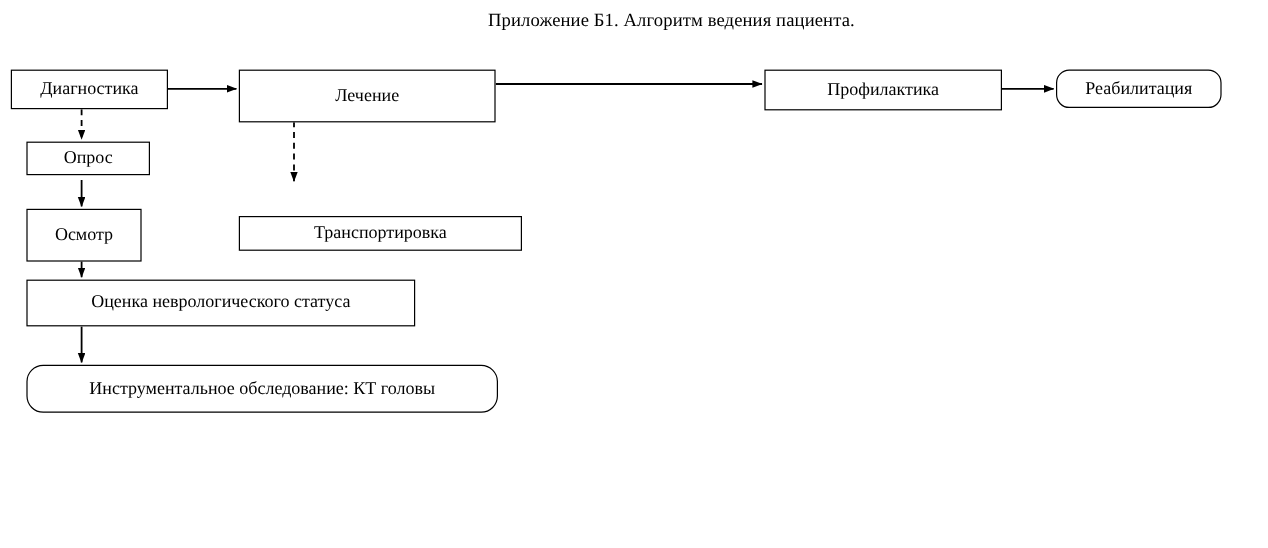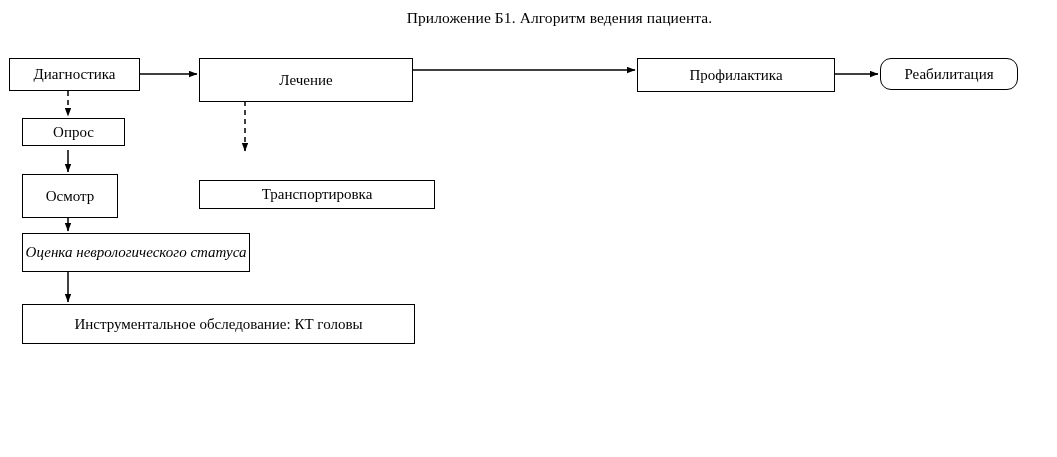--- a/index.html
+++ b/index.html
@@ -112,17 +112,17 @@
   <div class="node" style="left: 637px; top: 58px; width: 198px; height: 34px;">Профилактика</div>
 
   <div class="node" style="left: 880px; top: 58px; width: 138px; height: 32px; border-radius: 11px;">Реабилитация</div>
 
   <div class="node" style="left: 22px; top: 118px; width: 103px; height: 28px;">Опрос</div>
 
   <div class="node" style="left: 199px; top: 153px; width: 236px; height: 29px; margin-top: 27px;">Транспортировка</div>
 
   <div class="node" style="left: 22px; top: 174px; width: 96px; height: 44px;">Осмотр</div>
 
-  <div class="node" style="left: 22px; top: 233px; width: 228px; height: 39px; font-style: italic;">Оценка неврологического статуса</div>
+  <div class="node" style="left: 22px; top: 233px; width: 324px; height: 39px;">Оценка неврологического статуса</div>
 
-  <div class="node" style="left: 22px; top: 304px; width: 393px; height: 40px;">Инструментальное обследование: КТ головы</div>
+  <div class="node" style="left: 22px; top: 304px; width: 393px; height: 40px; border-radius: 14px;">Инструментальное обследование: КТ головы</div>
 
 </div>
 
 </body></html>

